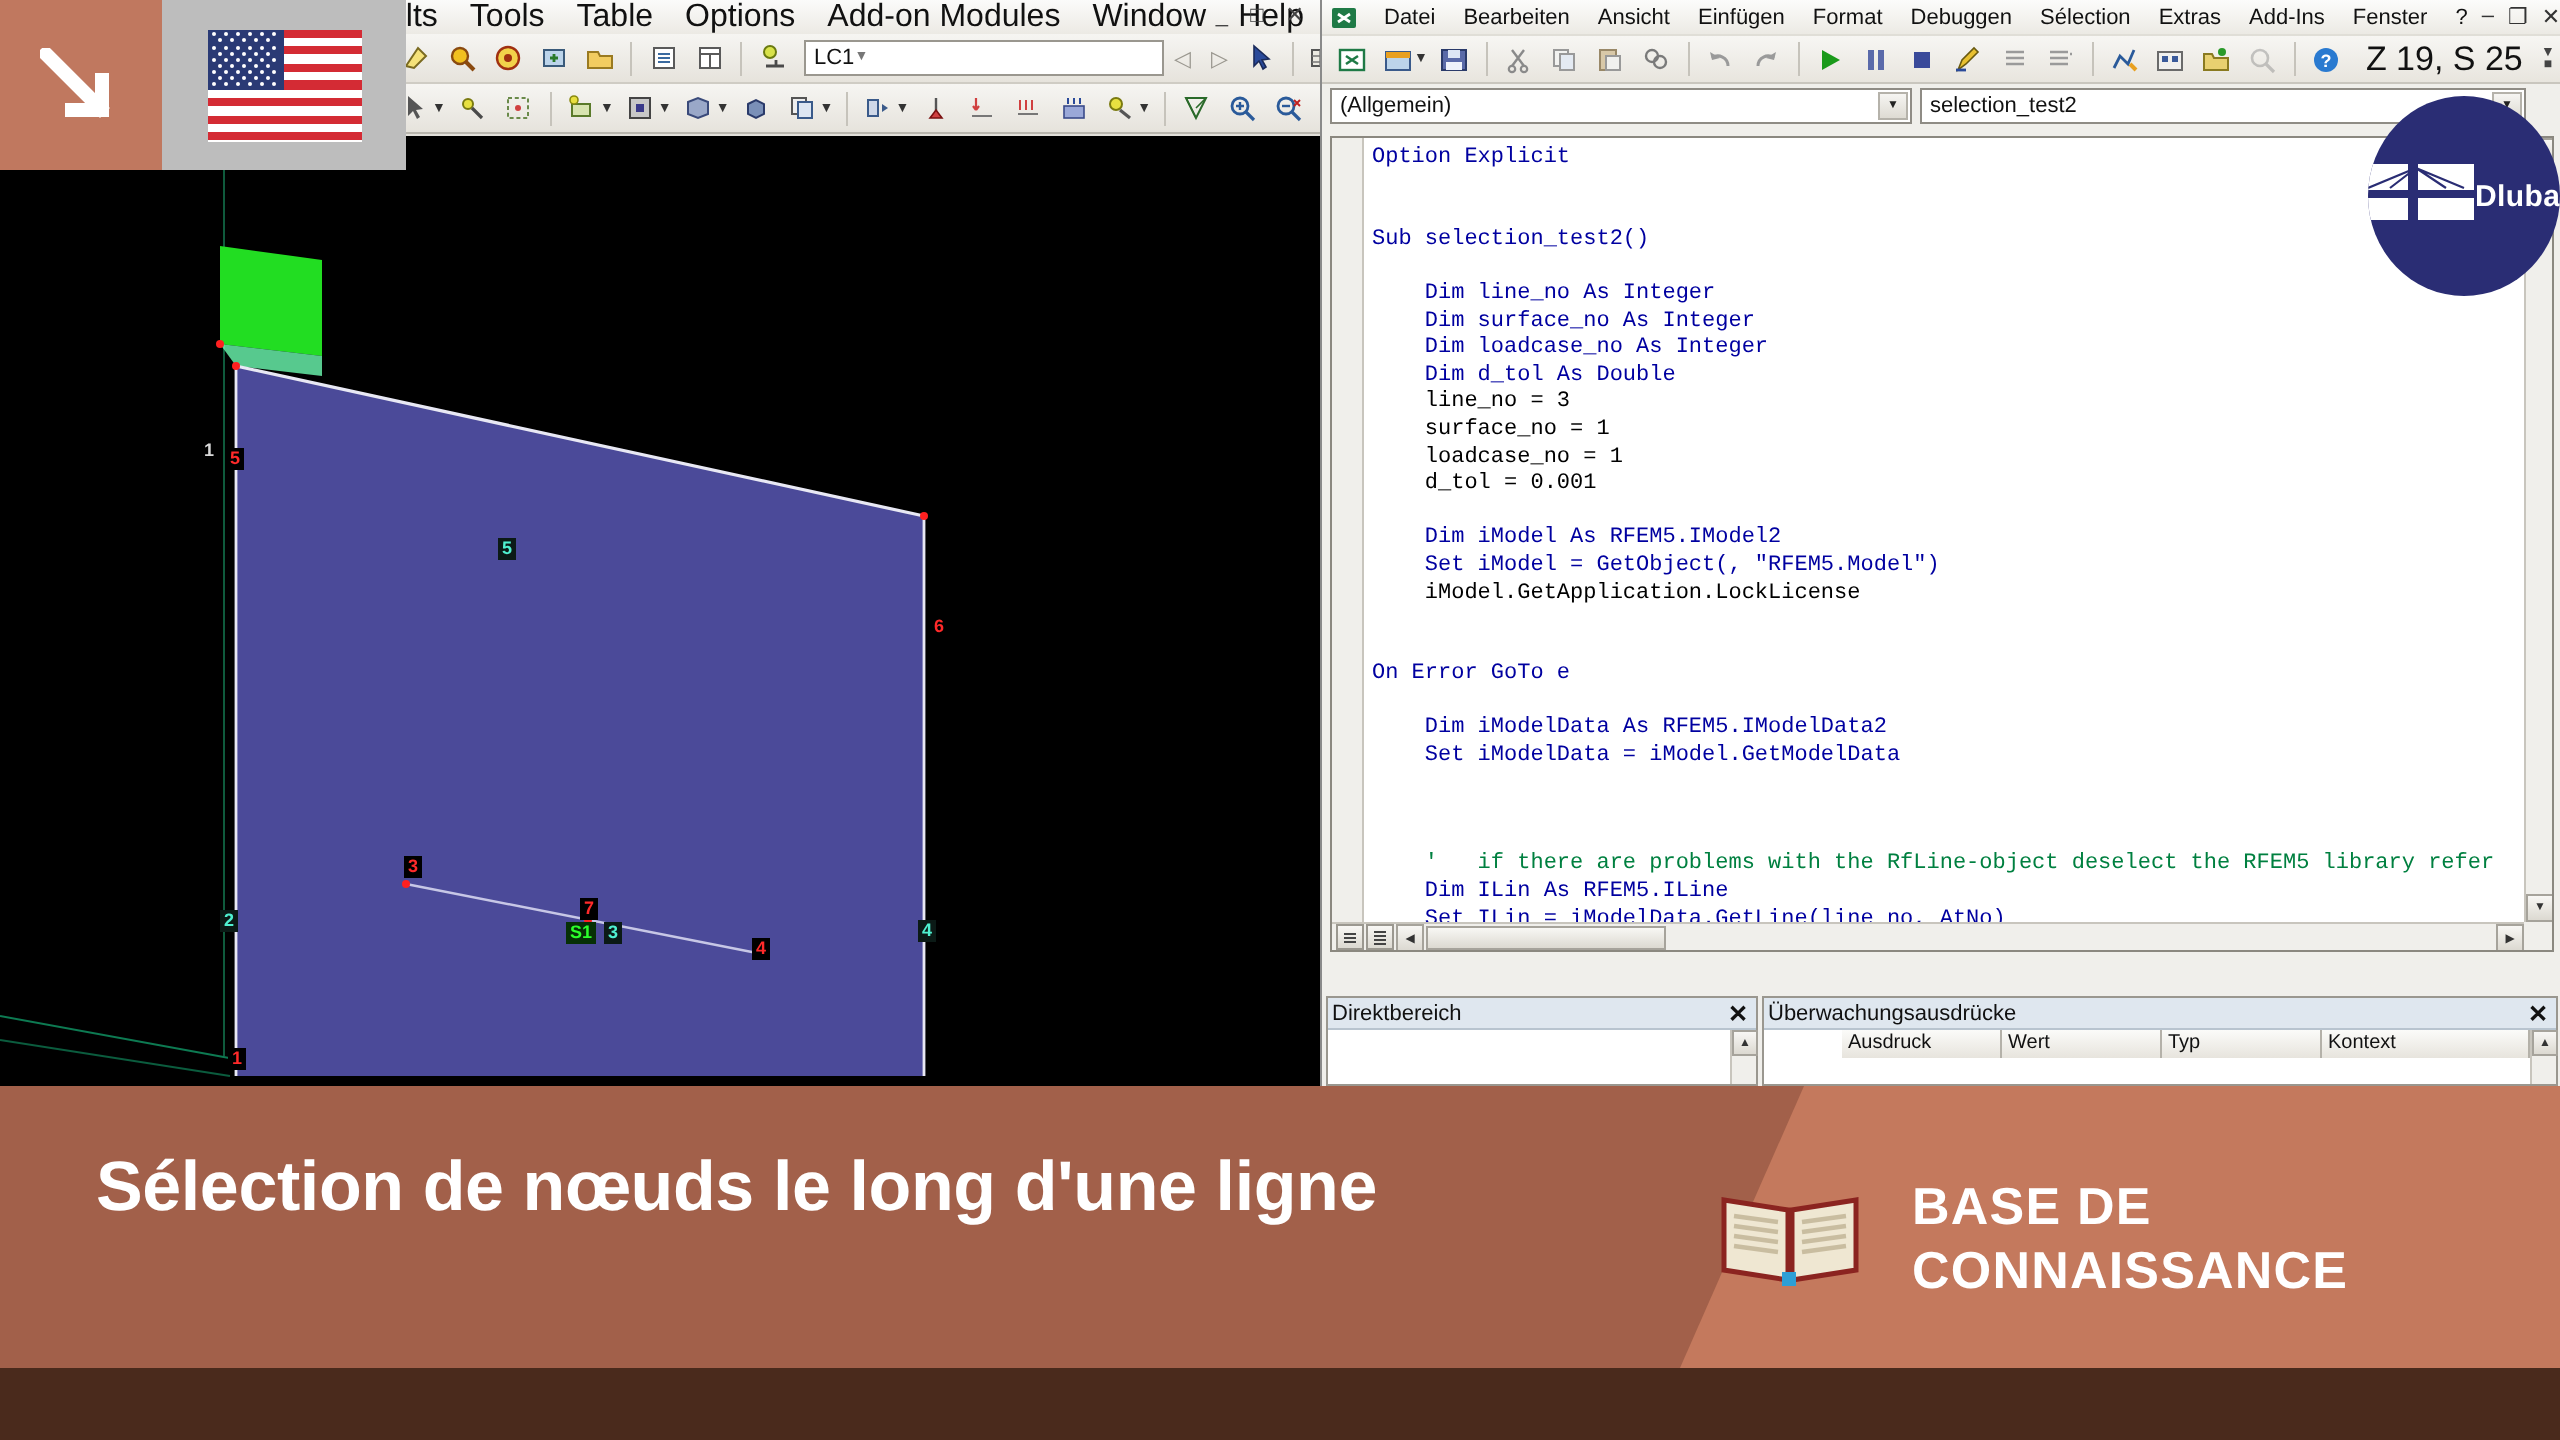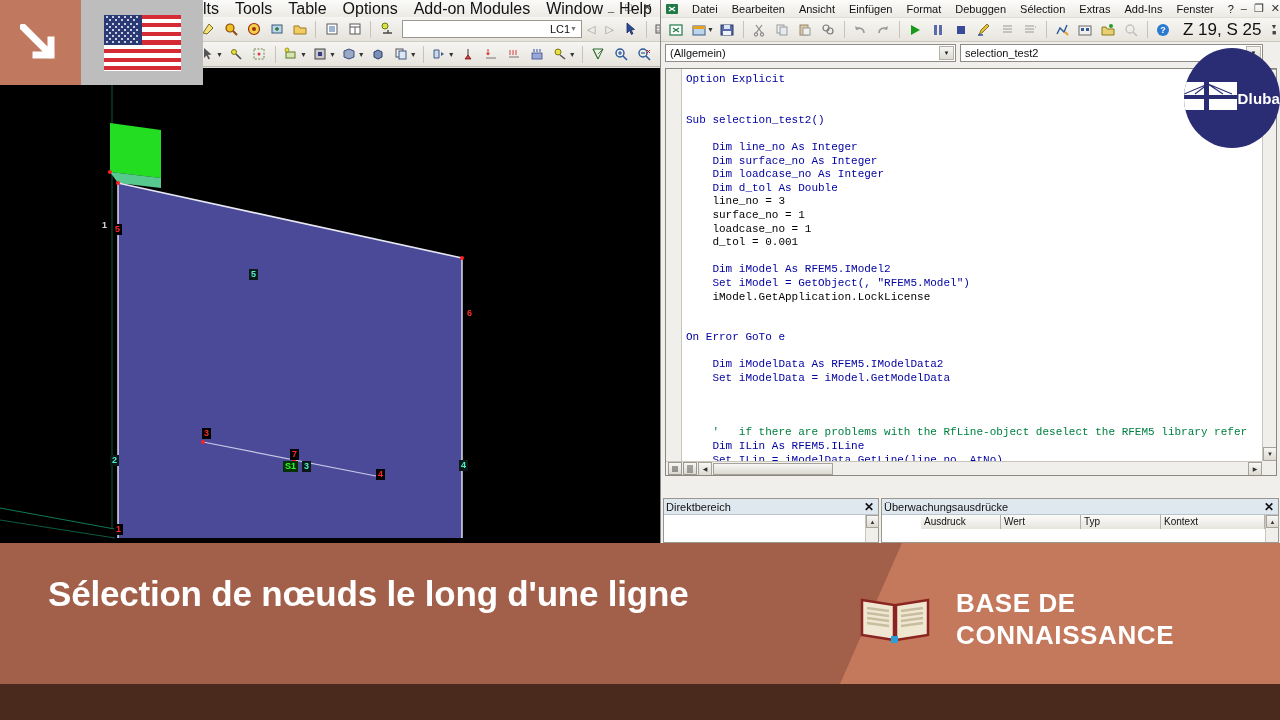--- a/index.html
+++ b/index.html
@@ -44,21 +44,21 @@
     width: 21px; height: 21px; margin: 0 1px; border-radius: 2px;
     position: relative; flex: 0 0 auto;
     display: flex; align-items: center; justify-content: center;
   }
   .tbtn .g { width: 14px; height: 14px; display:block; }
   .tsep { width: 1px; height: 17px; background: #c6c3bb; margin: 0 4px; flex:0 0 auto;}
   .tcaret { font-size: 7px; color: #333; margin-left: -3px; margin-right: 2px; }
   #lc-combo {
     width: 180px; height: 18px; background: #fff; border: 1px solid #9a978f;
     font-size: 11px; color: #111; line-height: 16px; padding-left: 4px;
-    display: flex; align-items: center; justify-content: flex-end;
+    display: flex; align-items: center; justify-content: flex-start;
     margin-left: 4px; flex: 0 0 auto;
   }
   #lc-combo .arw { font-size: 7px; color: #777; padding-right: 4px; }
   .navbtn { font-size: 11px; color: #9a978f; padding: 0 5px; }
 
   #rfem-viewport {
     position: absolute; left: 0; top: 68px; width: 660px; height: 475px;
     background: #000; overflow: hidden;
   }
   #surface-poly {

